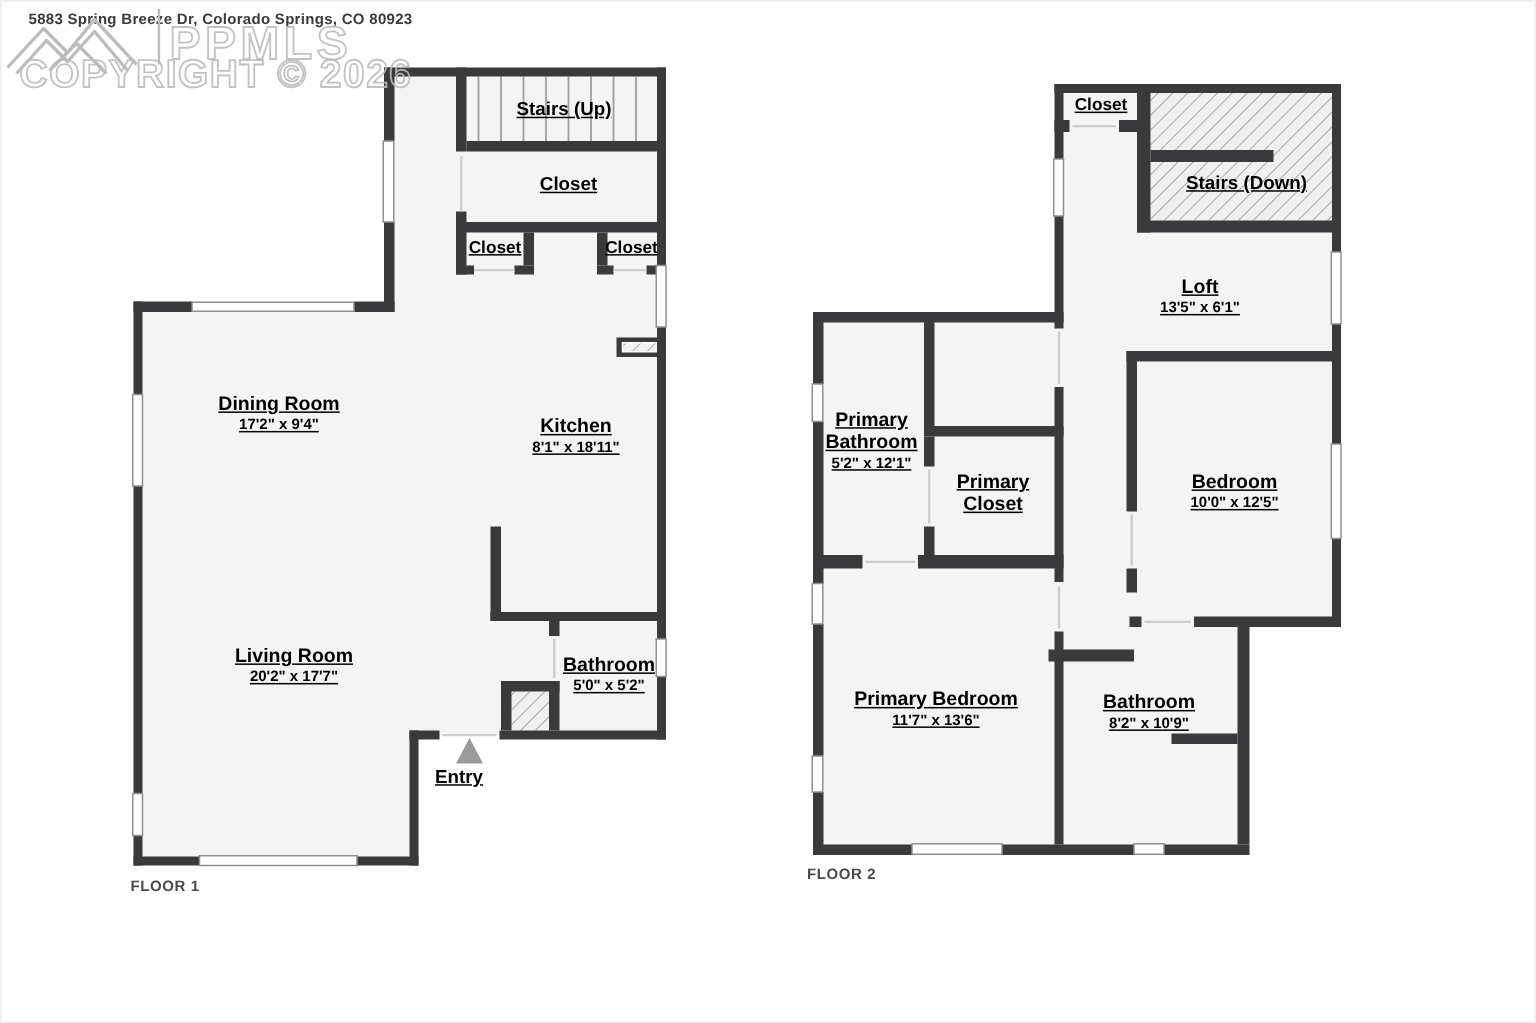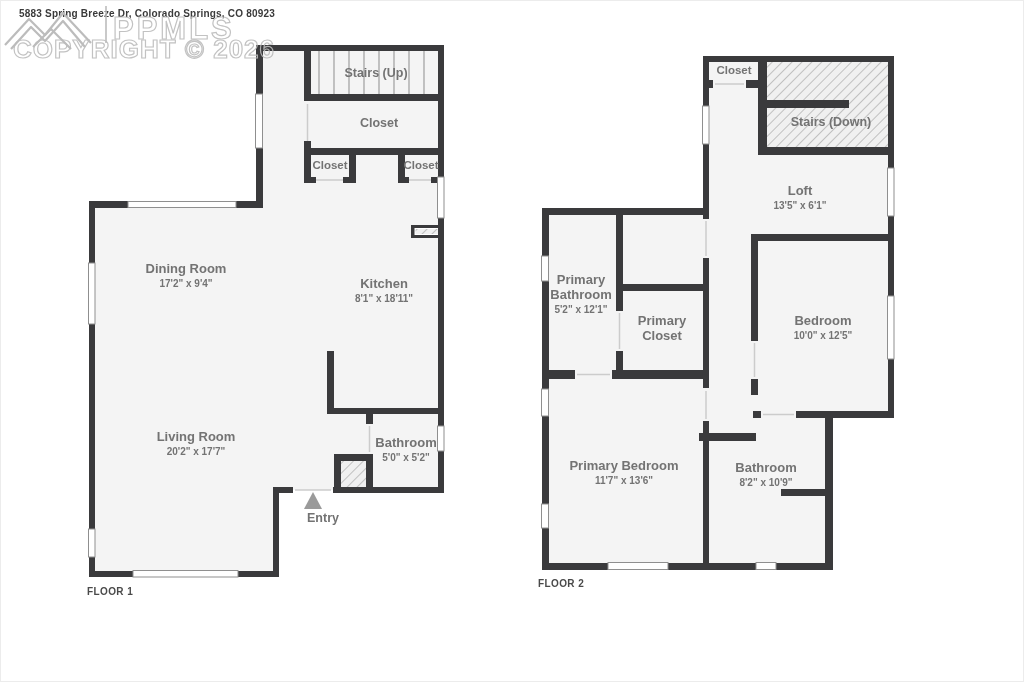--- a/index.html
+++ b/index.html
@@ -12,21 +12,21 @@
   .page-title{
     position:absolute;left:18px;top:7px;font-size:10px;font-weight:bold;
     color:#3a3a3a;letter-spacing:.2px;white-space:nowrap;
   }
   .wm{position:absolute;color:transparent;-webkit-text-stroke:1.2px #bcbcbc;
       font-weight:bold;white-space:nowrap;opacity:.9;}
   .wm-brand{left:112px;top:10px;font-size:31px;letter-spacing:3px;}
   .wm-copy{left:12px;top:33px;font-size:26px;letter-spacing:1px;}
   .room-label{
     position:absolute;transform:translate(-50%,-50%);text-align:center;
-    color:#737373;line-height:1.15;white-space:nowrap;
+    color:#000000;line-height:1.15;white-space:nowrap;text-decoration:underline;
   }
   .room-name{font-size:13px;font-weight:bold;}
   .room-name.sm{font-size:11.5px;}
   .room-name.md{font-size:12.5px;}
   .room-dims{font-size:10px;font-weight:bold;margin-top:1px;}
   .wrap{white-space:normal;}
   .w78{width:78px;}
   .w84{width:84px;}
   .floor-tag{
     position:absolute;font-size:10px;font-weight:bold;color:#4a4a4a;letter-spacing:.4px;
@@ -219,21 +219,21 @@
     <div class="room-dims">8'1" x 18'11"</div>
   </div>
   <div class="room-label" style="left:195px;top:419px;margin-top:24px;">
     <div class="room-name">Living Room</div>
     <div class="room-dims">20'2" x 17'7"</div>
   </div>
   <div class="room-label" style="left:405px;top:449px;">
     <div class="room-name">Bathroom</div>
     <div class="room-dims">5'0" x 5'2"</div>
   </div>
-  <div class="room-label" style="left:322px;top:517px;">
+  <div class="room-label" style="left:305px;top:517px;">
     <div class="room-name md">Entry</div>
   </div>
   <div class="floor-tag" style="left:86px;top:585px;">FLOOR 1</div>
 
   <div class="room-label" style="left:733px;top:70px;">
     <div class="room-name sm">Closet</div>
   </div>
   <div class="room-label" style="left:830px;top:121px;">
     <div class="room-name md">Stairs (Down)</div>
   </div>

